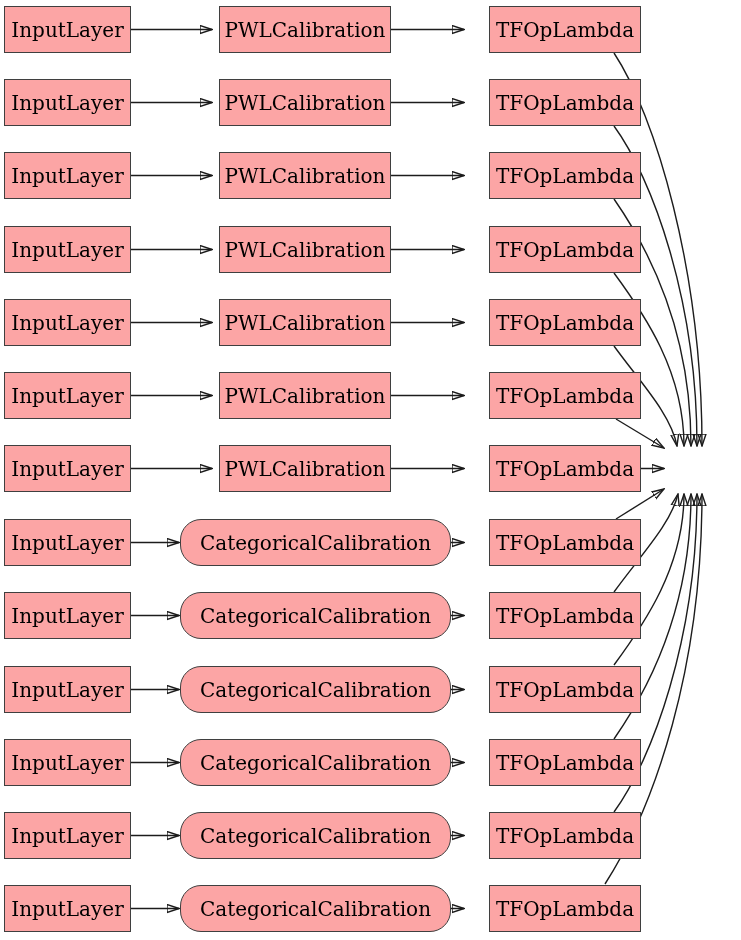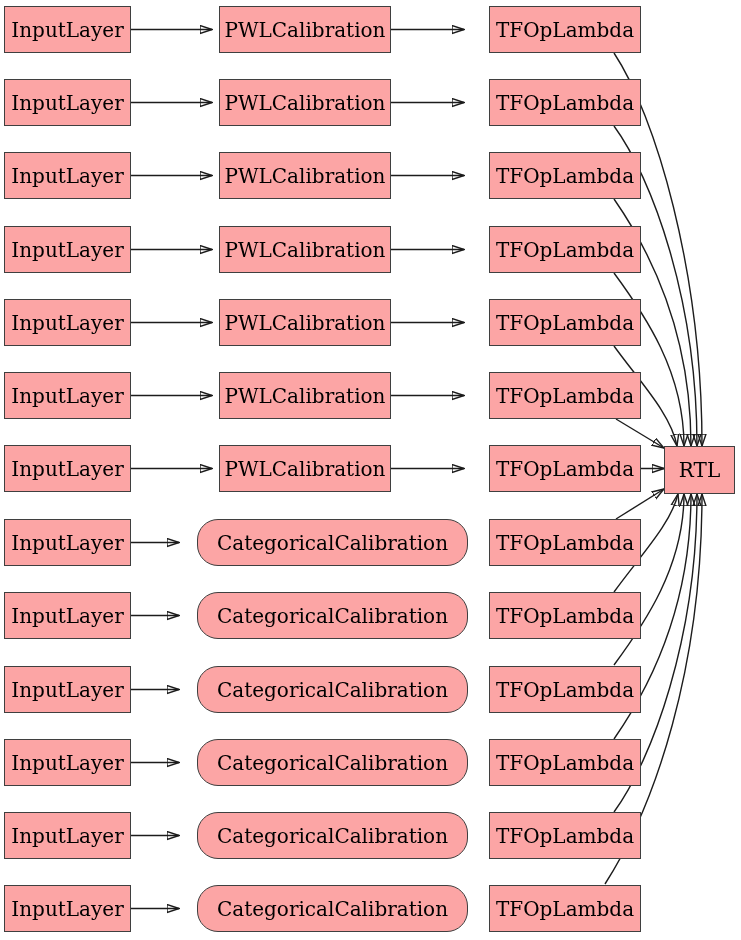--- a/index.html
+++ b/index.html
@@ -35,21 +35,21 @@
     background: #fca5a5;
     display: flex;
     align-items: center;
     justify-content: center;
     font-size: 20px;
     color: var(--text, #000000);
     white-space: nowrap;
   }
   .col-input  { left: 4px;   width: 127px; }
   .col-pwl    { left: 219px; width: 172px; }
-  .col-cat    { left: 197px; width: 271px; border-radius: 21px; }
+  .col-cat    { left: 180px; width: 271px; border-radius: 21px; }
   .col-lambda { left: 464px; width: 152px; margin-left: 25px; }
 </style>
 </head>
 <body>
 
 <div class="canvas">
 
   <svg class="edges" viewBox="0 0 741 940" xmlns="http://www.w3.org/2000/svg">
     <defs>
       <marker id="arrow" markerUnits="userSpaceOnUse" markerWidth="13" markerHeight="10" viewBox="0 0 13 10" refX="12" refY="5" orient="auto">
@@ -155,15 +155,14 @@
   <div class="node col-lambda" style="top:739px">TFOpLambda</div>
 
   <div class="node col-input" style="top:812px">InputLayer</div>
   <div class="node col-cat" style="top:812px">CategoricalCalibration</div>
   <div class="node col-lambda" style="top:812px">TFOpLambda</div>
 
   <div class="node col-input" style="top:885px">InputLayer</div>
   <div class="node col-cat" style="top:885px">CategoricalCalibration</div>
   <div class="node col-lambda" style="top:885px">TFOpLambda</div>
 
-  <div class="node" style="left:664px; top:446px; width:71px; height:48px">RTL</div>
 
 </div>
 
 </body></html>

